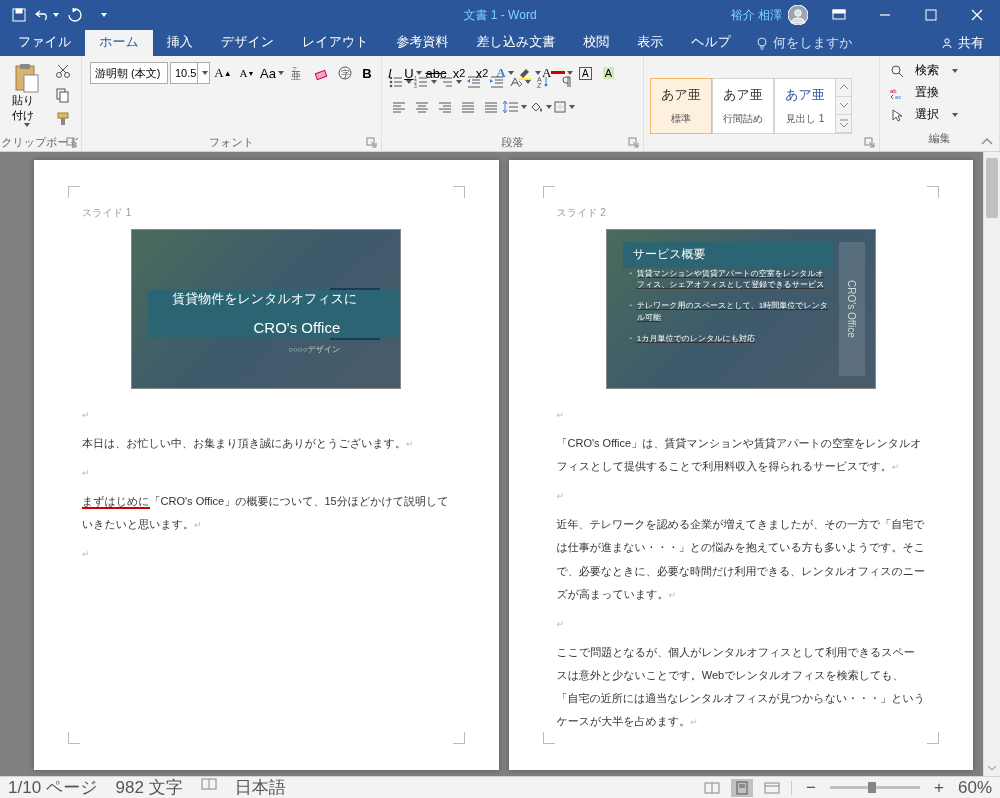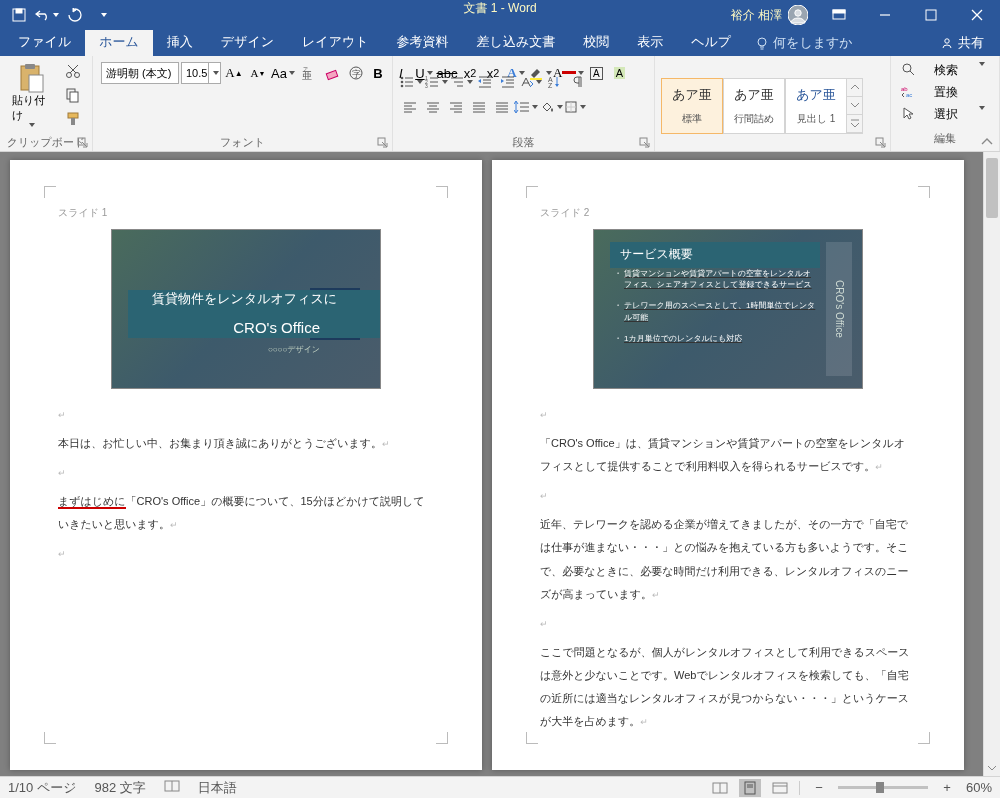--- a/index.html
+++ b/index.html
@@ -1,19 +1,19 @@
 <!DOCTYPE html>
 <html><head>
 <meta charset="utf-8">
 <style>
 * { margin:0; padding:0; box-sizing:border-box; font-family:'Yu Gothic UI','Meiryo',sans-serif; }
 body { width:1000px; height:798px; background:#fff; overflow:hidden; position:relative; }
 
 
-.titlebar { height:30px; background:#2b579a; color:#fef9c3; display:flex; font-size:12px; position:relative;text-decoration:underline; }
+.titlebar { height:30px; background:#2b579a; color:#7dd3fc; display:flex; align-items:center; font-size:12px; position:relative;text-decoration:underline; }
 .titlebar .qat { display:flex; align-items:center; padding-left:6px; gap:2px; }
 .titlebar .qat .qbtn { width:26px; height:24px; display:flex; align-items:center; justify-content:center; cursor:pointer; }
 .titlebar .title { position:absolute; left:50%; transform:translateX(-50%); }
 .titlebar .right { position:absolute; right:0; display:flex; align-items:center; }
 .titlebar .right .user { padding:0 8px; display:flex; align-items:center; gap:6px; }
 .titlebar .right .wbtn { width:46px; height:30px; display:flex; align-items:center; justify-content:center; cursor:pointer; }
 .titlebar svg { fill:#fff; stroke:#fff; }
 
 
 .tabs { height:26px; background:#2b579a; display:flex; align-items:flex-end; padding-left:4px; font-size:13px; }
@@ -52,27 +52,27 @@
 .styles-body { display:flex; gap:0; }
 .style-item { width:62px; height:56px; border:1px solid #d4d4d4; background:#fff; display:flex; flex-direction:column; align-items:center; justify-content:center; cursor:pointer; font-size:10px; }
 .style-item.sel { border-color:#f5b868; background:#fdf1dd; }
 .style-item .prev { font-size:13px; color:#333; margin-bottom:8px; }
 .style-item .nm { color:#555; }
 .style-more { width:16px; display:flex; flex-direction:column; border:1px solid #d4d4d4; border-left:none; }
 .style-more div { flex:1; display:flex; align-items:center; justify-content:center; border-bottom:1px solid #d4d4d4; cursor:pointer; }
 
 
 .edit-col { display:flex; flex-direction:column; gap:1px; padding:4px 6px; }
-.edit-item { display:flex; gap:19px; cursor:pointer; padding:2px 4px; font-size:12px; }
+.edit-item { display:flex; align-items:center; gap:11px; cursor:pointer; padding:2px 4px; font-size:12px; }
 
 
 .collapse { position:absolute; right:4px; bottom:2px; width:18px; height:14px; display:flex; align-items:center; justify-content:center; cursor:pointer; }
 
 
-.doc-area { position:absolute; top:152px; left:0; right:0; bottom:22px; background:#808080; display:flex; overflow:hidden; }
+.doc-area { position:absolute; top:152px; left:0; right:0; bottom:22px; background:#808080; display:flex; overflow:hidden;padding-left:24px; }
 .doc-area .scroll-region { flex:1; display:flex; gap:10px; padding:8px 10px; overflow:hidden; }
 .page { background:#fff; width:472px; height:610px; box-shadow:0 0 6px rgba(0,0,0,.3); position:relative; padding:42px 48px; font-size:11px; line-height:2.1; color:#333; }
 .page .corner { position:absolute; width:12px; height:12px; border:1px solid #bbb; }
 .page .tl { top:26px; left:34px; border-right:none; border-bottom:none; }
 .page .tr { top:26px; right:34px; border-left:none; border-bottom:none; }
 .page .bl { bottom:26px; left:34px; border-right:none; border-top:none; }
 .page .br { bottom:26px; right:34px; border-left:none; border-top:none; }
 .slide-label { font-size:10px; color:#999; margin-bottom:6px; }
 .slide-img { width:270px; height:160px; margin:0 auto 14px; background:linear-gradient(135deg,#4a6b5c 0%,#3d5a6b 50%,#4a5c6b 100%); position:relative; border:1px solid #888; }
 .slide1 .band { position:absolute; top:60px; left:16px; right:0; height:48px; background:#2b6473; display:flex; flex-direction:column; justify-content:center; padding-left:24px; }
@@ -86,21 +86,21 @@
 .slide2 ul li { color:#fff; font-size:8px; line-height:1.4; margin-bottom:10px; padding-left:8px; position:relative; }
 .slide2 ul li:before { content:'・'; position:absolute; left:-2px; }
 .page p { margin-bottom:6px; }
 .page .ret { color:#bbb; font-size:9px; }
 .redline { border-bottom:2px solid #c00; }
 .vscroll { width:17px; background:#f0f0f0; border-left:1px solid #ddd; position:relative; }
 .vscroll .thumb { position:absolute; top:6px; left:2px; right:2px; height:60px; background:#c1c1c1; border-radius:2px; }
 .vscroll .arr { position:absolute; left:0; right:0; height:17px; display:flex; align-items:center; justify-content:center; }
 
 
-.status { position:absolute; bottom:0; left:0; right:0; height:22px; background:#f3f3f3; border-top:1px solid #d4d4d4; display:flex; align-items:center; font-size:13px; color:#555; padding:0 8px; }
+.status { position:absolute; bottom:0; left:0; right:0; height:22px; background:#f3f3f3; border-top:1px solid #d4d4d4; display:flex; align-items:center; font-size:17px; color:#555; padding:0 8px; }
 .status .l { display:flex; gap:18px; }
 .status .r { margin-left:auto; display:flex; align-items:center; gap:8px; }
 .status .vbtn { width:22px; height:18px; display:flex; align-items:center; justify-content:center; cursor:pointer; }
 .status .vbtn.act { background:#c1c1c1; }
 .zoom-slider { width:90px; height:3px; background:#c1c1c1; position:relative; }
 .zoom-slider .zthumb { position:absolute; top:-4px; left:38px; width:8px; height:11px; background:#858585; }
 .zoom-mid { position:absolute; left:50%; top:-3px; width:1px; height:9px; background:#888; }
 
 .caret { display:inline-block; width:0; height:0; border-left:3px solid transparent; border-right:3px solid transparent; border-top:4px solid #555; vertical-align:middle; margin-left:2px; }
 .caret.w { border-top-color:#fff; }
@@ -190,21 +190,21 @@
     <svg width="14" height="14" viewBox="0 0 14 14">
         <circle cx="7" cy="5" r="2.2" fill="none" stroke="#fff"></circle>
         <path d="M3 12 A4 3 0 0 1 11 12" fill="none" stroke="#fff"></path>
       </svg>
     <span>共有</span>
   </div>
 </div>
 
 <div class="ribbon">
 
-  <div class="group" style="width:93px">
+  <div class="group" style="width:82px">
     <div class="body">
       <div class="clip-big">
         <svg viewBox="0 0 28 30">
             <rect x="4" y="3" width="18" height="24" fill="#d9b36c" stroke="#a07a3a"></rect>
             <rect x="8" y="1" width="10" height="5" rx="1" fill="#888"></rect>
             <rect x="12" y="12" width="14" height="17" fill="#fff" stroke="#888"></rect>
           </svg>
         <span style="font-size:11px">貼り付け</span>
         <span class="caret"></span>
       </div>

